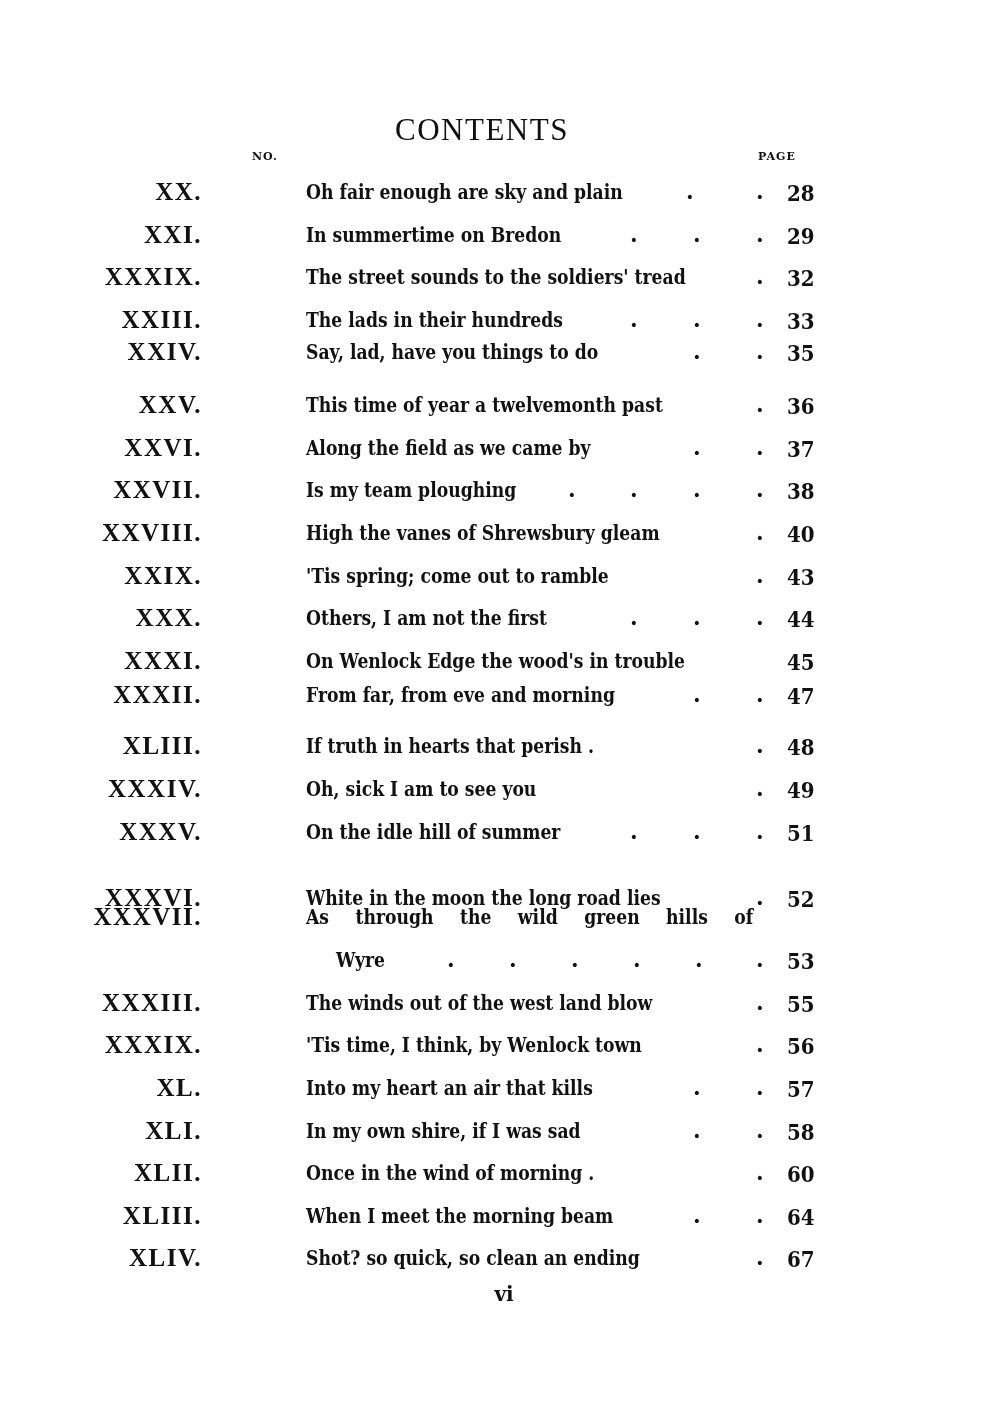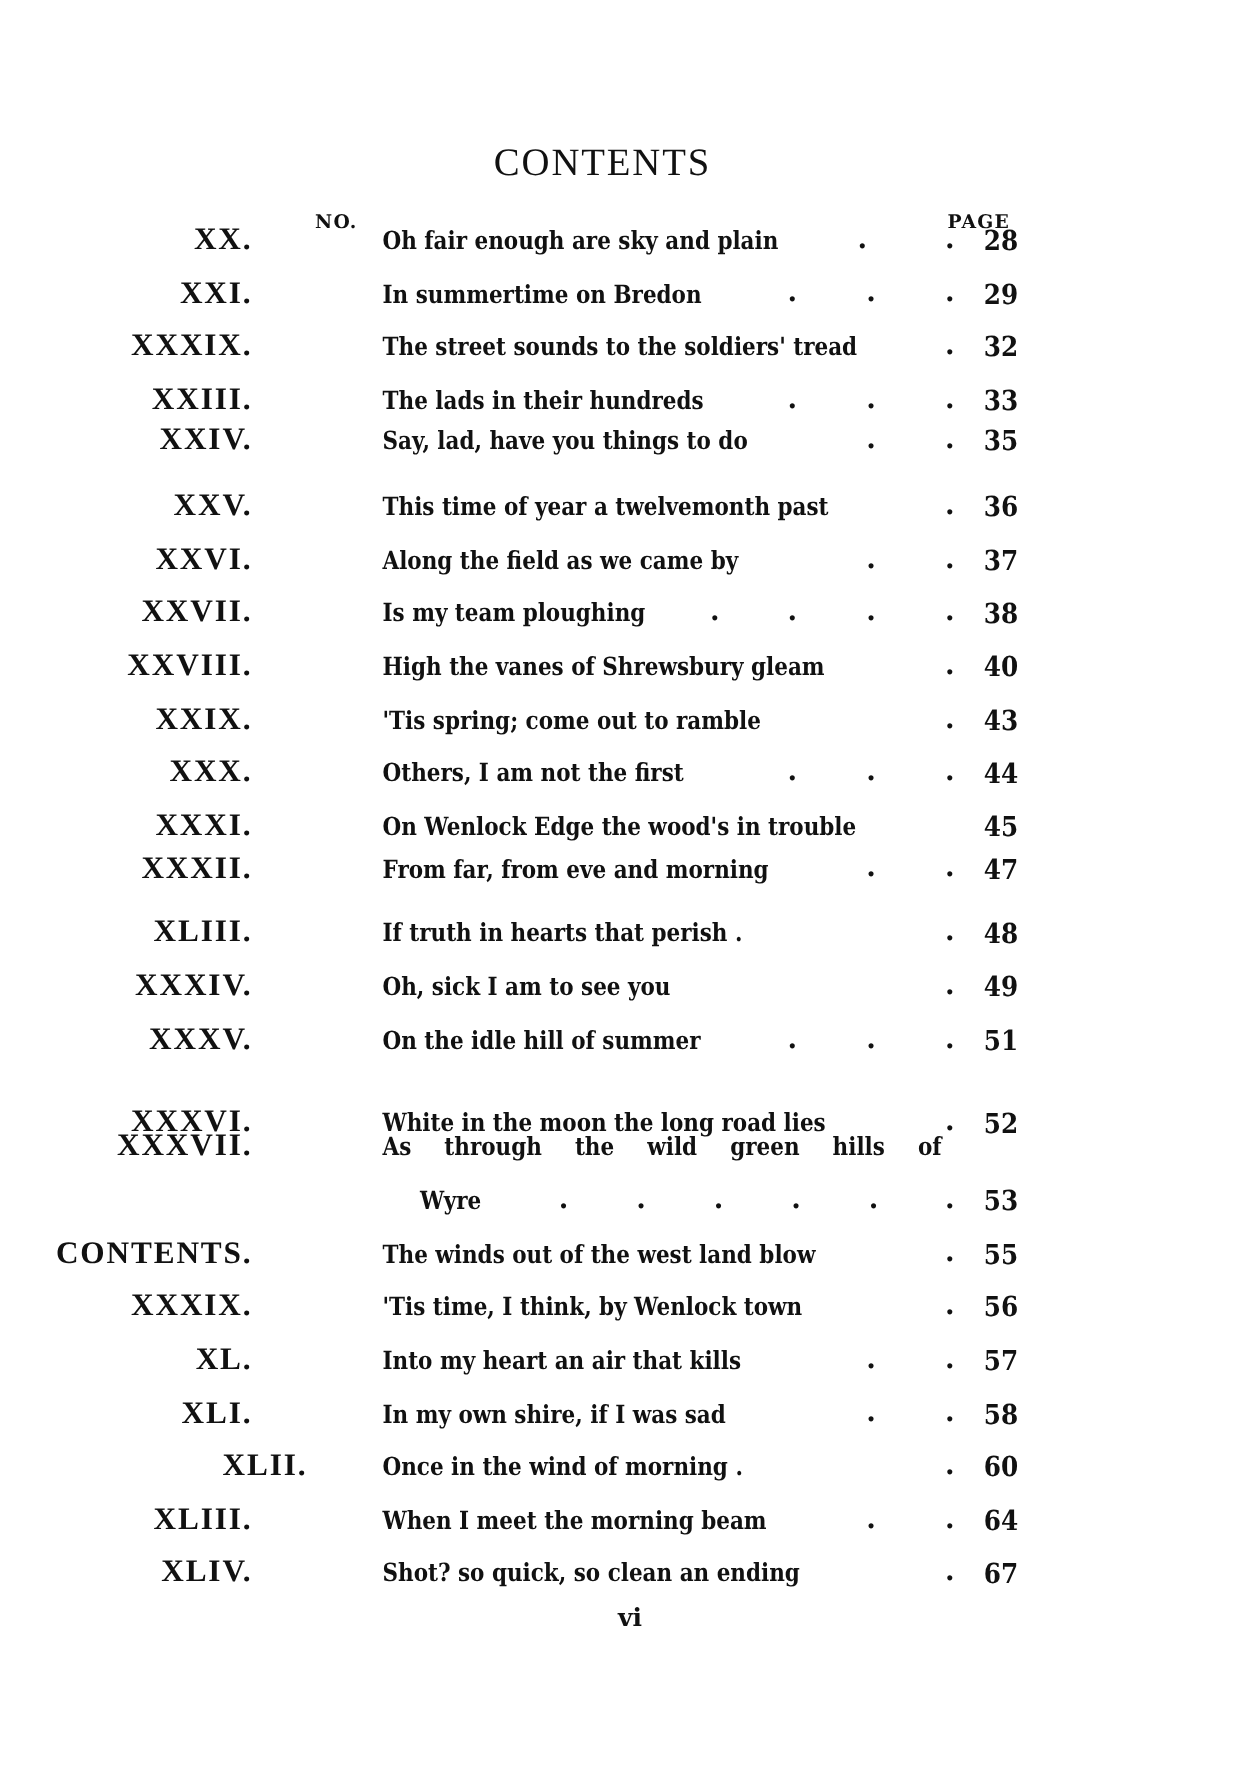--- a/index.html
+++ b/index.html
@@ -21,24 +21,24 @@
       width: 100%;
       top: 112px;
       text-align: center;
       font-family: "Liberation Serif", serif;
       font-size: 31px;
       letter-spacing: 1.5px;
       margin-left: -18px;
     }
     .col-head {
       position: absolute;
-      top: 168px;
-      font-family: "DejaVu Serif", serif;
-      font-weight: bold;
-      font-size: 15px;
+      top: 150px;
+      font-family: "DejaVu Serif", serif;
+      font-weight: bold;
+      font-size: 11px;
       letter-spacing: 1px;
     }
     .col-head.no { left: 252px; }
     .col-head.page { left: 758px; }
     .toc {
       position: absolute;
       left: 0;
       top: 178px;
       width: 1000px;
     }
@@ -247,21 +247,21 @@
     <span class="title cont">Wyre</span>
     <span class="pg">53</span>
   <span class="dot" style="left: 447px;">.</span>
         <span class="dot" style="left: 509px;">.</span>
         <span class="dot" style="left: 571px;">.</span>
         <span class="dot" style="left: 633px;">.</span>
         <span class="dot" style="left: 695px;">.</span>
         <span class="dot" style="left: 756px;">.</span>
       </div>
       <div class="row" style="top: 811px;">
-    <span class="num">CONTENTS.</span>
+    <span class="num">XXXIII.</span>
     <span class="title">The winds out of the west land blow</span>
     <span class="pg">55</span>
   <span class="dot" style="left: 756px;">.</span>
       </div>
       <div class="row" style="top: 853px;">
     <span class="num">XXXIX.</span>
     <span class="title">'Tis time, I think, by Wenlock town</span>
     <span class="pg">56</span>
   <span class="dot" style="left: 756px;">.</span>
       </div>
@@ -272,21 +272,21 @@
   <span class="dot" style="left: 693px;">.</span>
         <span class="dot" style="left: 756px;">.</span>
       </div>
       <div class="row" style="top: 939px;">
     <span class="num">XLI.</span>
     <span class="title">In my own shire, if I was sad</span>
     <span class="pg">58</span>
   <span class="dot" style="left: 693px;">.</span>
         <span class="dot" style="left: 756px;">.</span>
       </div>
-      <div class="row" style="top: 981px; padding-left: 44px;">
+      <div class="row" style="top: 981px;">
     <span class="num">XLII.</span>
     <span class="title">Once in the wind of morning .</span>
     <span class="pg">60</span>
   <span class="dot" style="left: 756px;">.</span>
       </div>
       <div class="row" style="top: 1024px;">
     <span class="num">XLIII.</span>
     <span class="title">When I meet the morning beam</span>
     <span class="pg">64</span>
   <span class="dot" style="left: 693px;">.</span>

